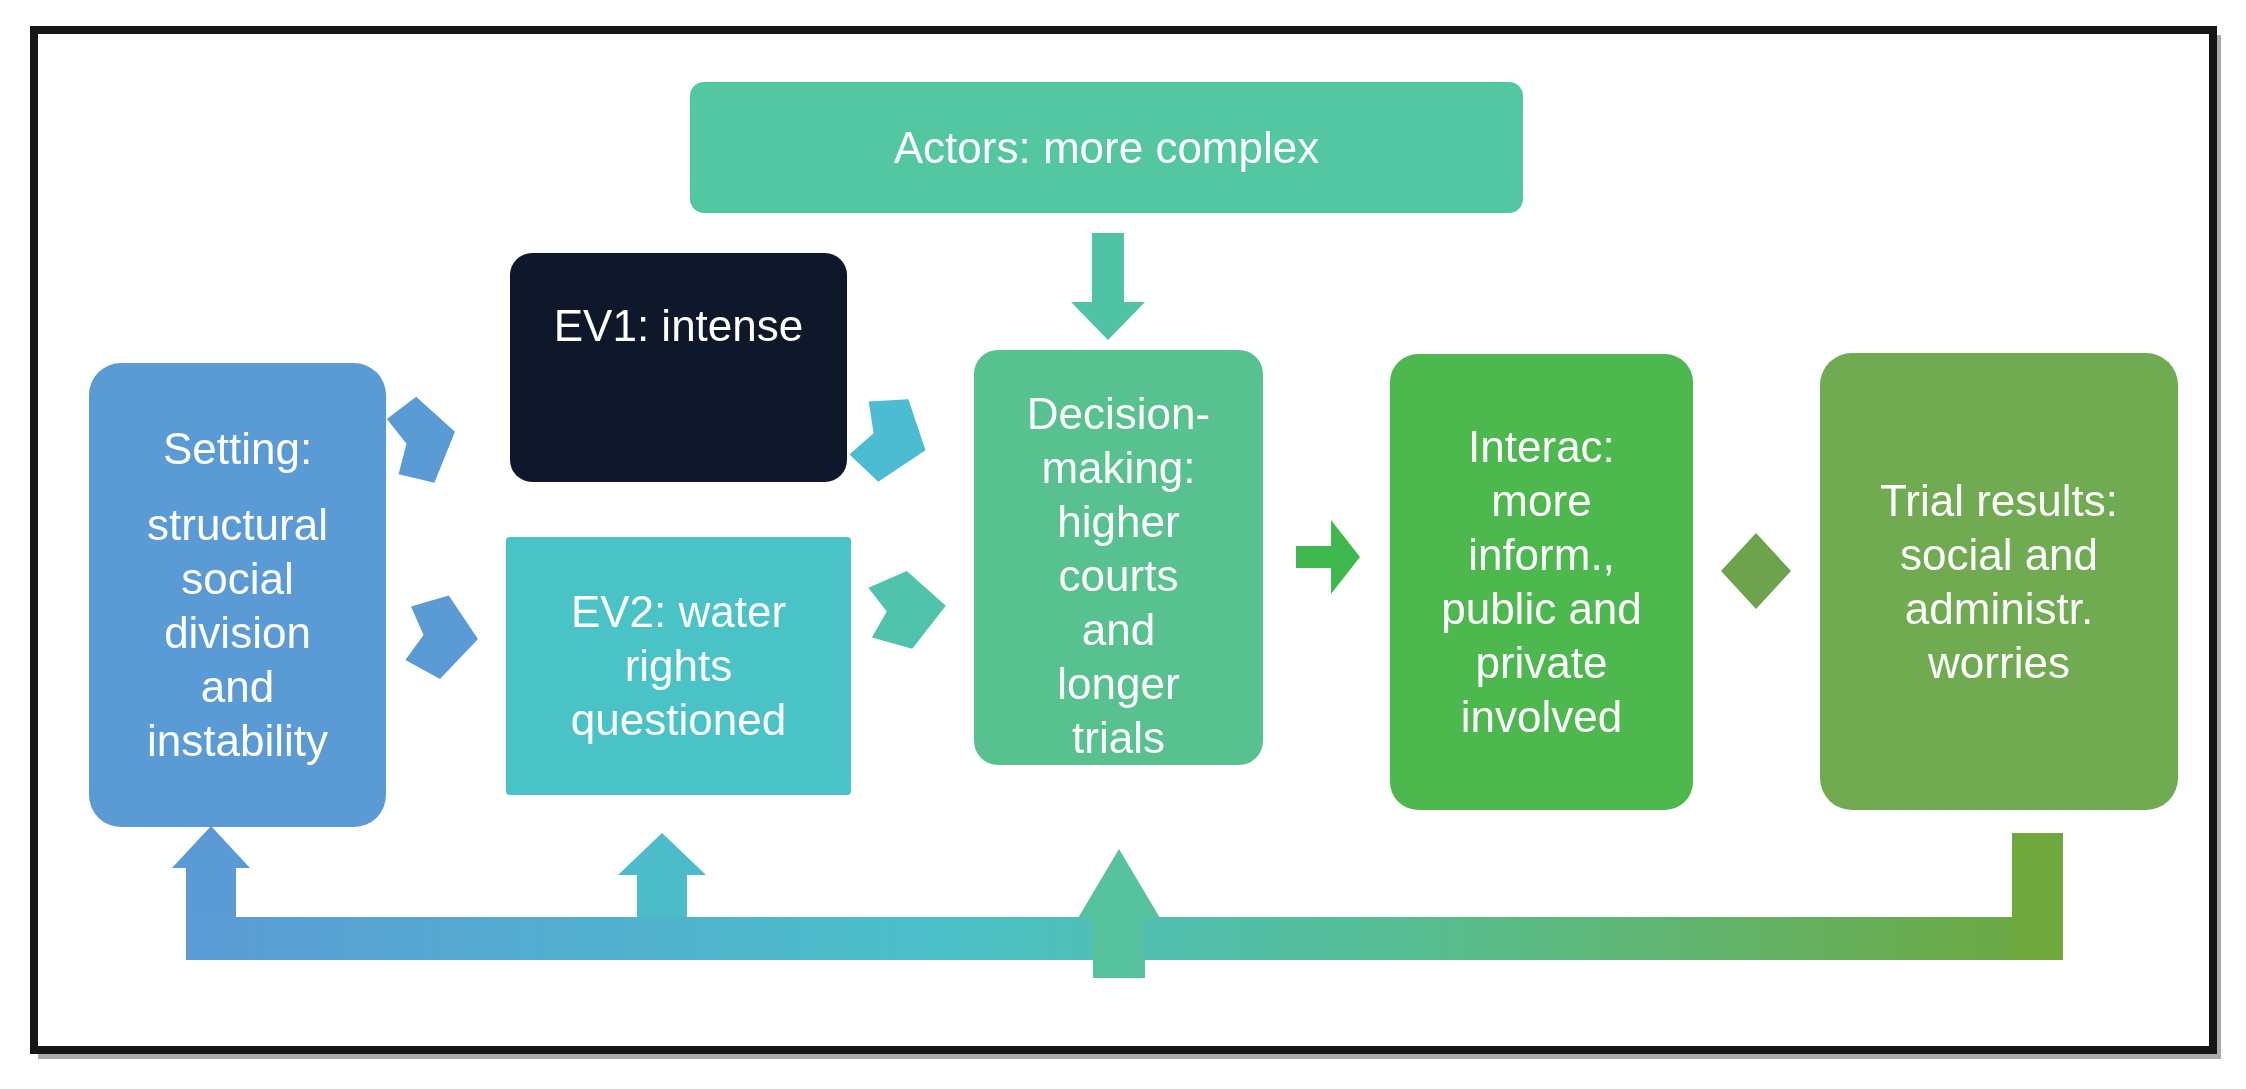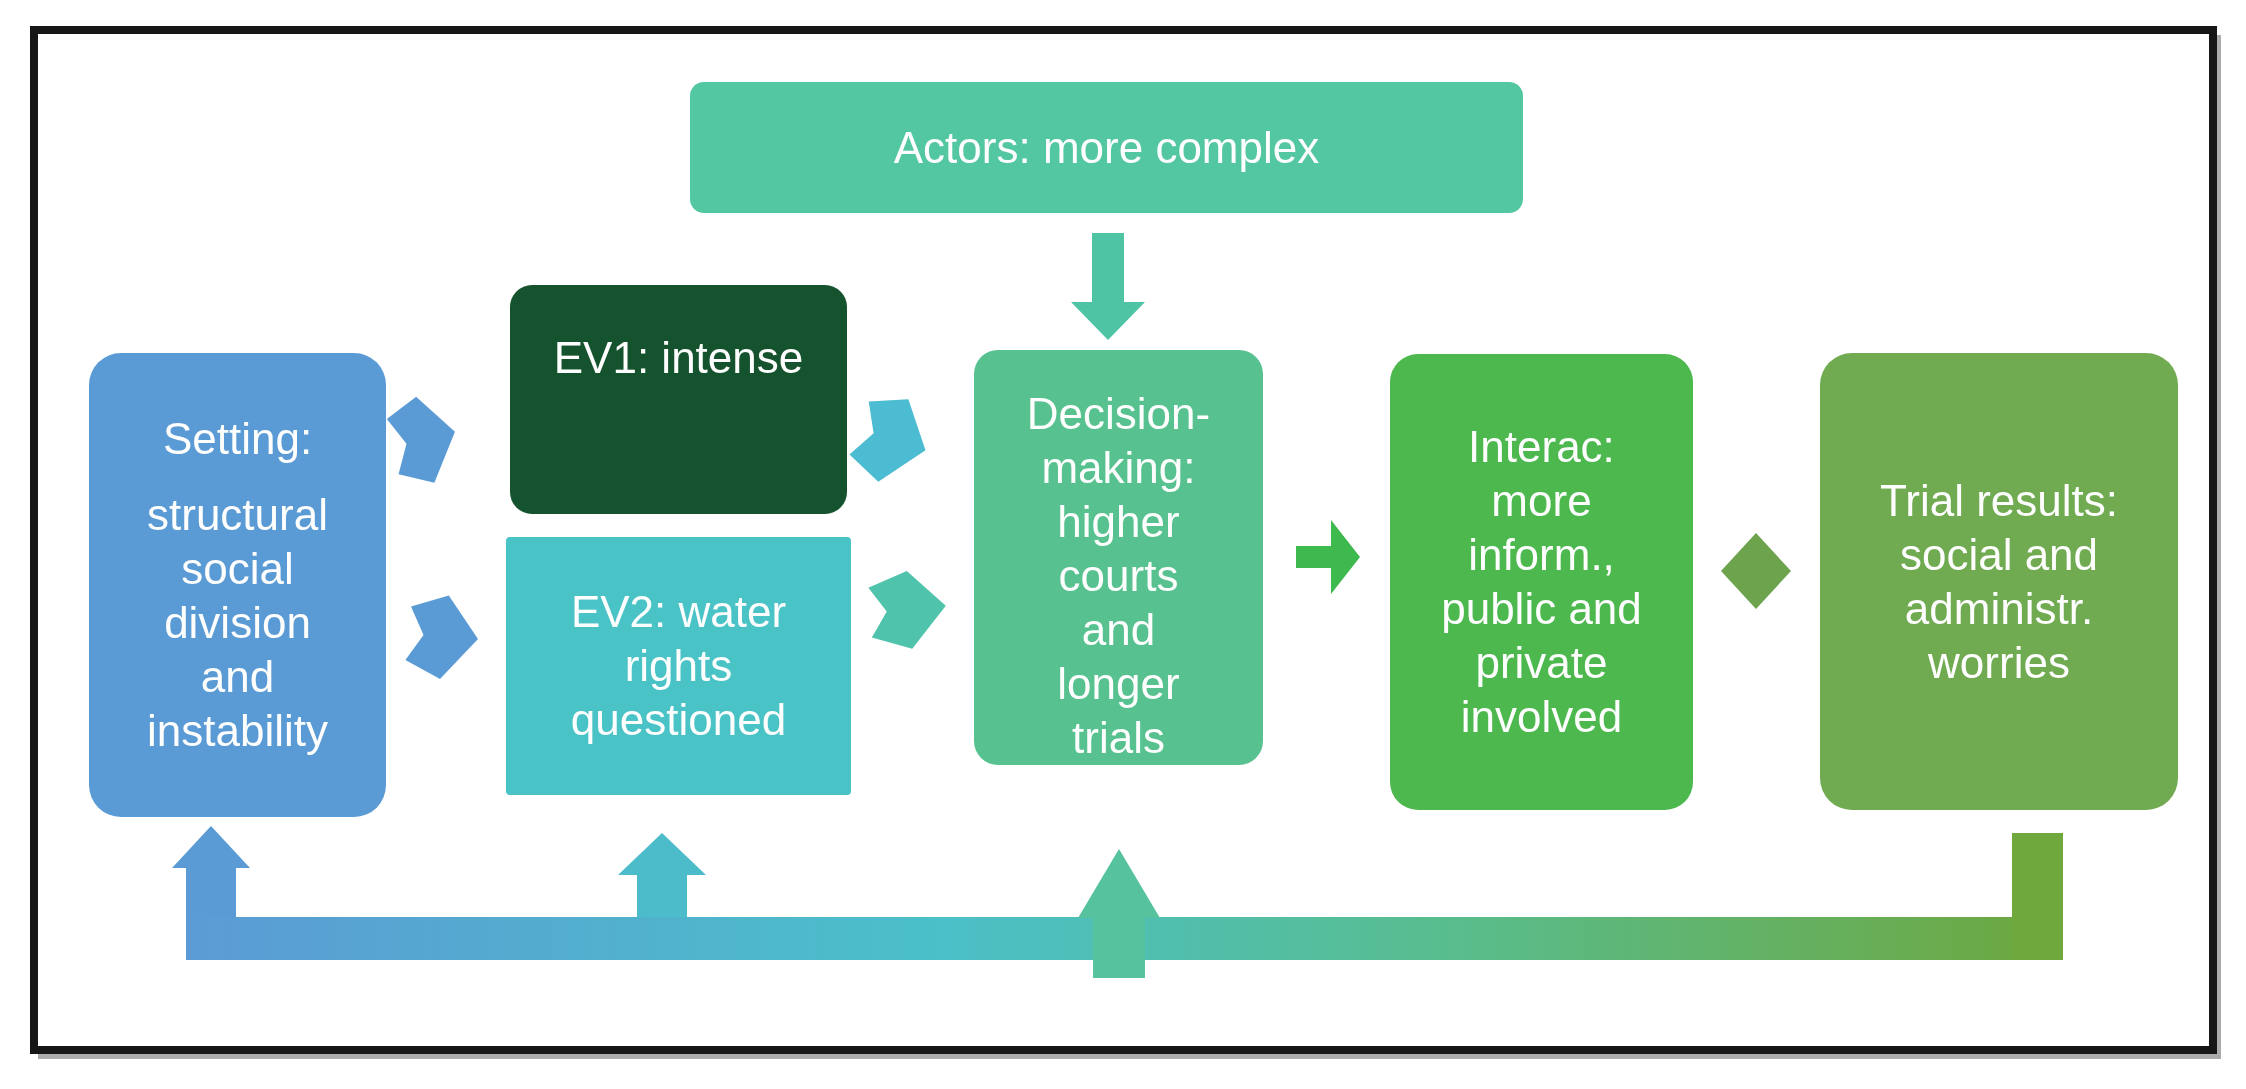--- a/index.html
+++ b/index.html
@@ -8,21 +8,21 @@
   .frame{position:absolute;left:30px;top:26px;width:2171px;height:1012px;
          border:8px solid #161616;background:#ffffff;
          box-shadow:6px 7px 0 -2px #ababab;}
   .layer{position:absolute;left:0;top:0;width:2246px;height:1089px;}
   .box{position:absolute;display:flex;flex-direction:column;align-items:center;
        justify-content:center;color:#fdfefd;text-align:center;
        font-size:44px;line-height:54px;white-space:pre-line;z-index:3;}
   .box-actors  {left:690px; top:82px;  width:833px; height:131px; border-radius:14px;}
   .box-ev1     {left:510px; top:253px; width:337px; height:229px; border-radius:22px;
                 justify-content:flex-start;padding-top:46px;box-sizing:border-box;}
-  .box-setting {left:89px;  top:353px; width:297px; height:464px; border-radius:32px;}
+  .box-setting {left:89px;  top:363px; width:297px; height:464px; border-radius:32px;}
   .box-setting .gap{height:22px;}
   .box-ev2     {left:506px; top:537px; width:345px; height:258px; border-radius:4px;}
   .box-decision{left:974px; top:350px; width:289px; height:415px; border-radius:24px;
                 justify-content:flex-end;padding-top:7px;box-sizing:border-box;}
   .box-interac {left:1390px;top:354px; width:303px; height:456px; border-radius:28px;}
   .box-trial   {left:1820px;top:353px; width:358px; height:457px; border-radius:32px;}
   svg{position:absolute;left:0;top:0;z-index:2;}
 </style>
 </head>
 <body>
@@ -63,21 +63,21 @@
 
   <polygon points="1296,546 1331,546 1331,520 1360,557 1331,594 1331,568 1296,568" fill="#3eb94e"></polygon>
 
   <polygon points="1756,533 1791,571 1756,609 1721,571" fill="#6ca34c"></polygon>
 </svg>
 
 <div class="box box-actors" style="background-color: rgb(83, 198, 162);">
   <span>Actors: more complex</span>
 </div>
 
-<div class="box box-ev1" style="background-color: #14532d; margin-top: 32px;">
+<div class="box box-ev1" style="background-color: #0f172a;">
   <span>EV1: intense</span>
 </div>
 
 <div class="box box-setting" style="background-color: rgb(91, 155, 213);">
   <span>Setting:</span>
   <span class="gap"></span>
   <span>structural
 social
 division
 and

